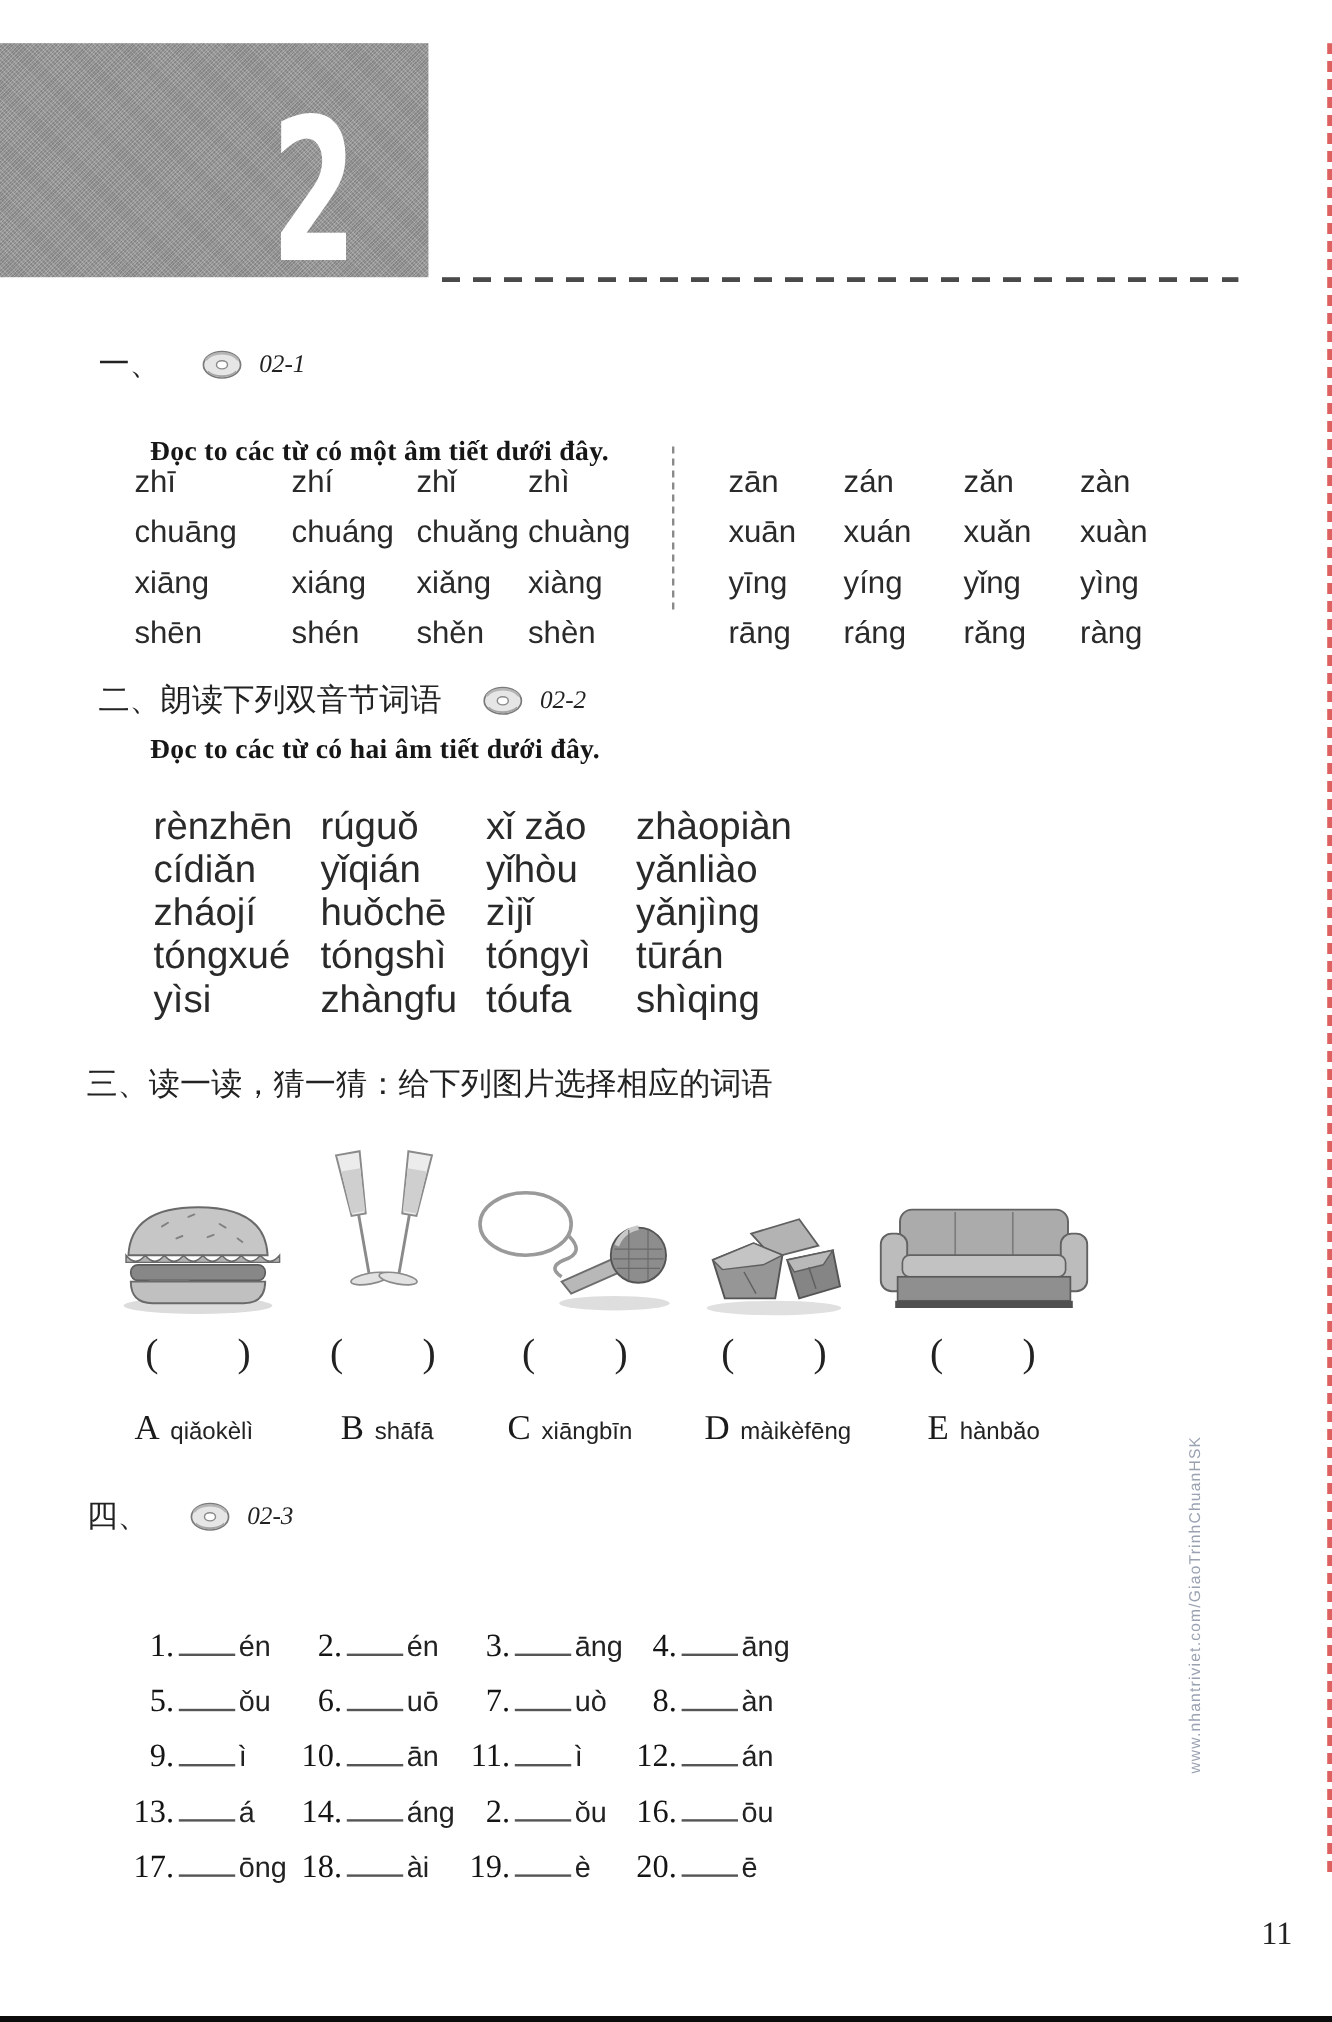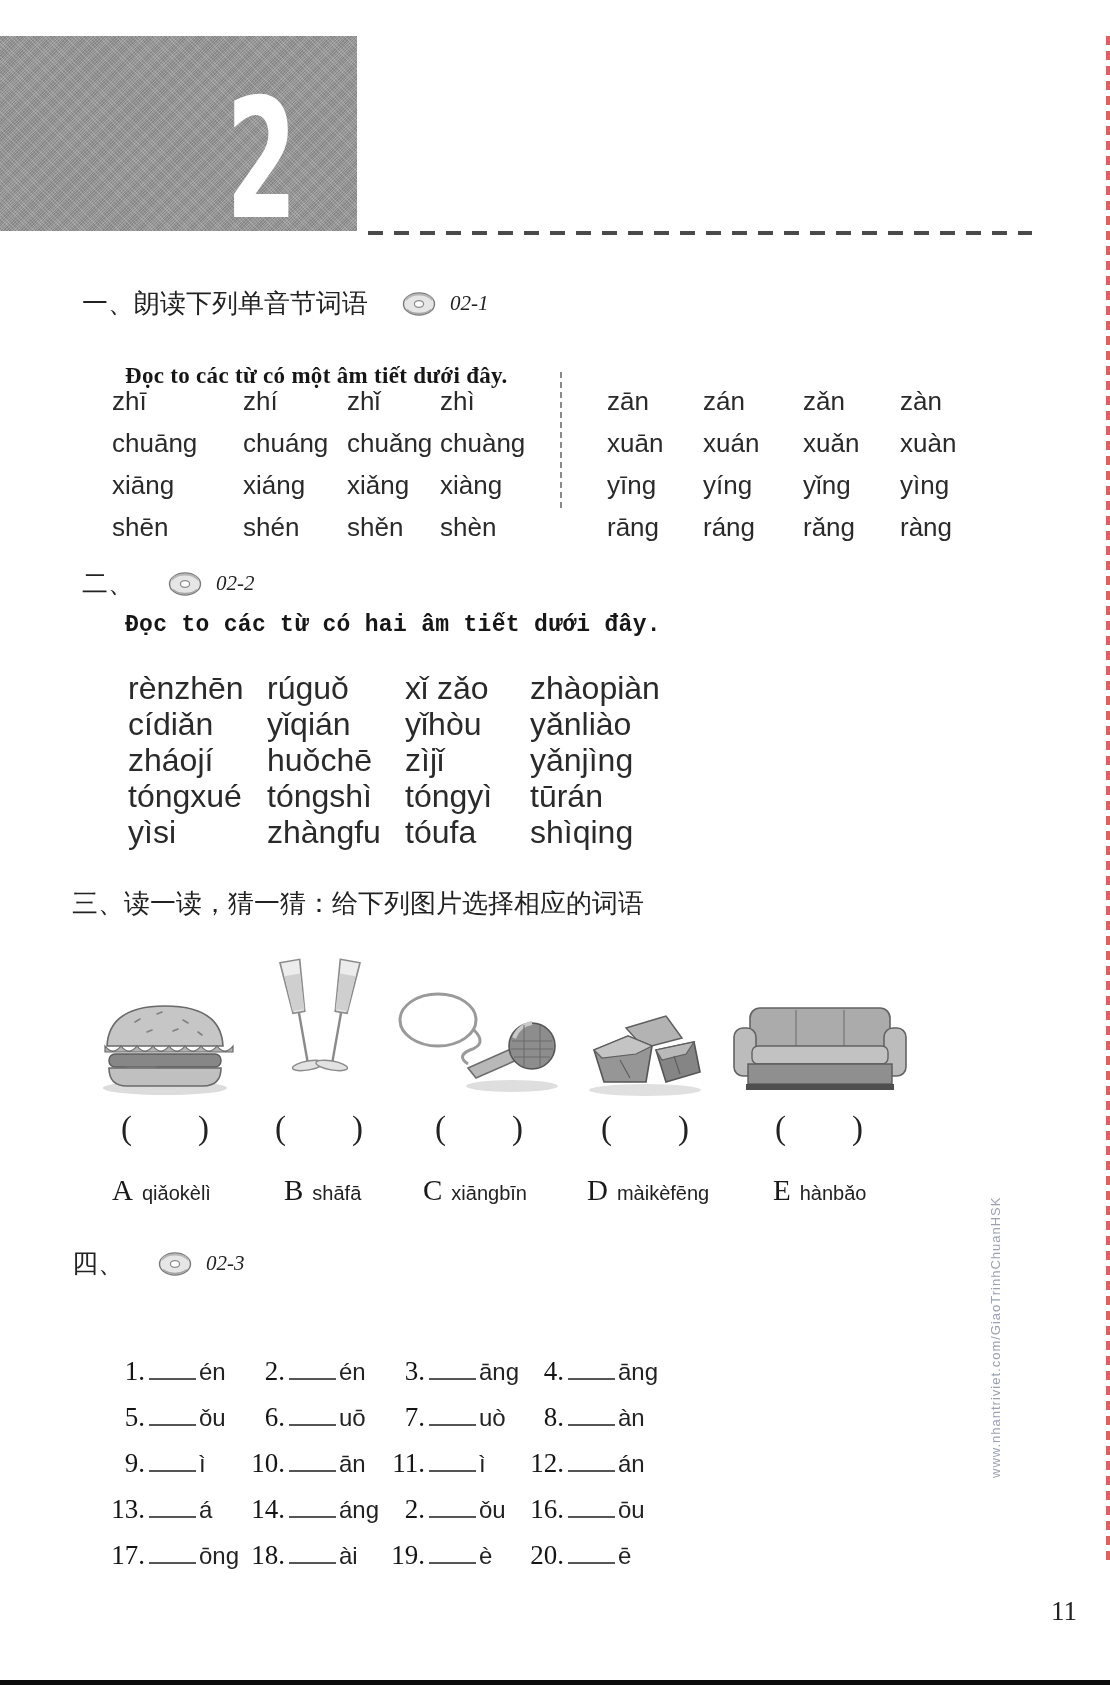--- a/index.html
+++ b/index.html
@@ -25,21 +25,21 @@
      font-family:"DejaVu Serif","Liberation Serif",serif;font-size:26px;color:#222;}
   .sec1-head{left:82px;top:286px;}
   .sec2-head{left:82px;top:566px;}
   .sec3-head{left:72px;top:886px;}
   .sec4-head{left:72px;top:1246px;}
   .cd{margin-left:34px;flex:0 0 auto;}
   .track{margin-left:14px;font-style:italic;font-size:21px;font-family:"Liberation Serif",serif;color:#222;}
 
   .vi{position:absolute;font-family:"Liberation Serif",serif;font-weight:700;font-size:23px;color:#161616;letter-spacing:.3px;white-space:nowrap;}
   .sec1-vi{left:125px;top:333px;margin-top:30px;}
-  .sec2-vi{left:125px;top:612px;font-family:Liberation Mono, monospace;}
+  .sec2-vi{left:125px;top:612px;}
   .sec3-vi{left:117px;top:930px;}
   .sec4-vi{left:112px;top:1292px;}
 
   
   .pin{font-size:26px;color:#2a2a2a;}
   .grid1l{position:absolute;left:112px;top:380px;display:grid;
      grid-template-columns:131px 104px 93px 110px;grid-auto-rows:42px;align-items:center;}
   .grid1r{position:absolute;left:607px;top:380px;display:grid;
      grid-template-columns:96px 100px 97px 100px;grid-auto-rows:42px;align-items:center;}
   .vdivider{position:absolute;left:560px;top:372px;height:136px;width:0;border-left:2px dashed #8a8a8a;}
@@ -81,21 +81,20 @@
 
 <div class="page">
 
   <div class="lesson-box">
     <div class="lesson-number">2</div>
   </div>
   <div class="header-dash"></div>
 
   <div class="sec-head sec1-head">
     <span class="zh">一、</span>
-    <span class="zh">朗读下列单音节词语</span>
     <svg class="cd" width="34" height="26" viewBox="0 0 34 26">
       <ellipse cx="17" cy="13" rx="15.5" ry="11" fill="#e6e6e6" stroke="#7a7a7a" stroke-width="1.4"></ellipse>
       <path d="M3.5,9 A15.5,11 0 0 1 30.5,9" fill="none" stroke="#b5b5b5" stroke-width="2"></path>
       <path d="M5,18.5 A15.5,11 0 0 0 29,18.5" fill="none" stroke="#a5a5a5" stroke-width="1.6"></path>
       <ellipse cx="17" cy="13" rx="4.6" ry="3.4" fill="#ffffff" stroke="#8a8a8a" stroke-width="1.2"></ellipse>
     </svg>
     <span class="track">02-1</span>
   </div>
   <div class="vi sec1-vi">Đọc to các từ có một âm tiết dưới đây.</div>
 
@@ -132,20 +131,21 @@
       <span>yǐng</span>
       <span>yìng</span>
     <span>rāng</span>
       <span>ráng</span>
       <span>rǎng</span>
       <span>ràng</span>
   </div>
 
   <div class="sec-head sec2-head">
     <span class="zh">二、</span>
+    <span class="zh">朗读下列双音节词语</span>
     <svg class="cd" width="34" height="26" viewBox="0 0 34 26">
       <ellipse cx="17" cy="13" rx="15.5" ry="11" fill="#e6e6e6" stroke="#7a7a7a" stroke-width="1.4"></ellipse>
       <path d="M3.5,9 A15.5,11 0 0 1 30.5,9" fill="none" stroke="#b5b5b5" stroke-width="2"></path>
       <path d="M5,18.5 A15.5,11 0 0 0 29,18.5" fill="none" stroke="#a5a5a5" stroke-width="1.6"></path>
       <ellipse cx="17" cy="13" rx="4.6" ry="3.4" fill="#ffffff" stroke="#8a8a8a" stroke-width="1.2"></ellipse>
     </svg>
     <span class="track">02-2</span>
   </div>
   <div class="vi sec2-vi">Đọc to các từ có hai âm tiết dưới đây.</div>
 

